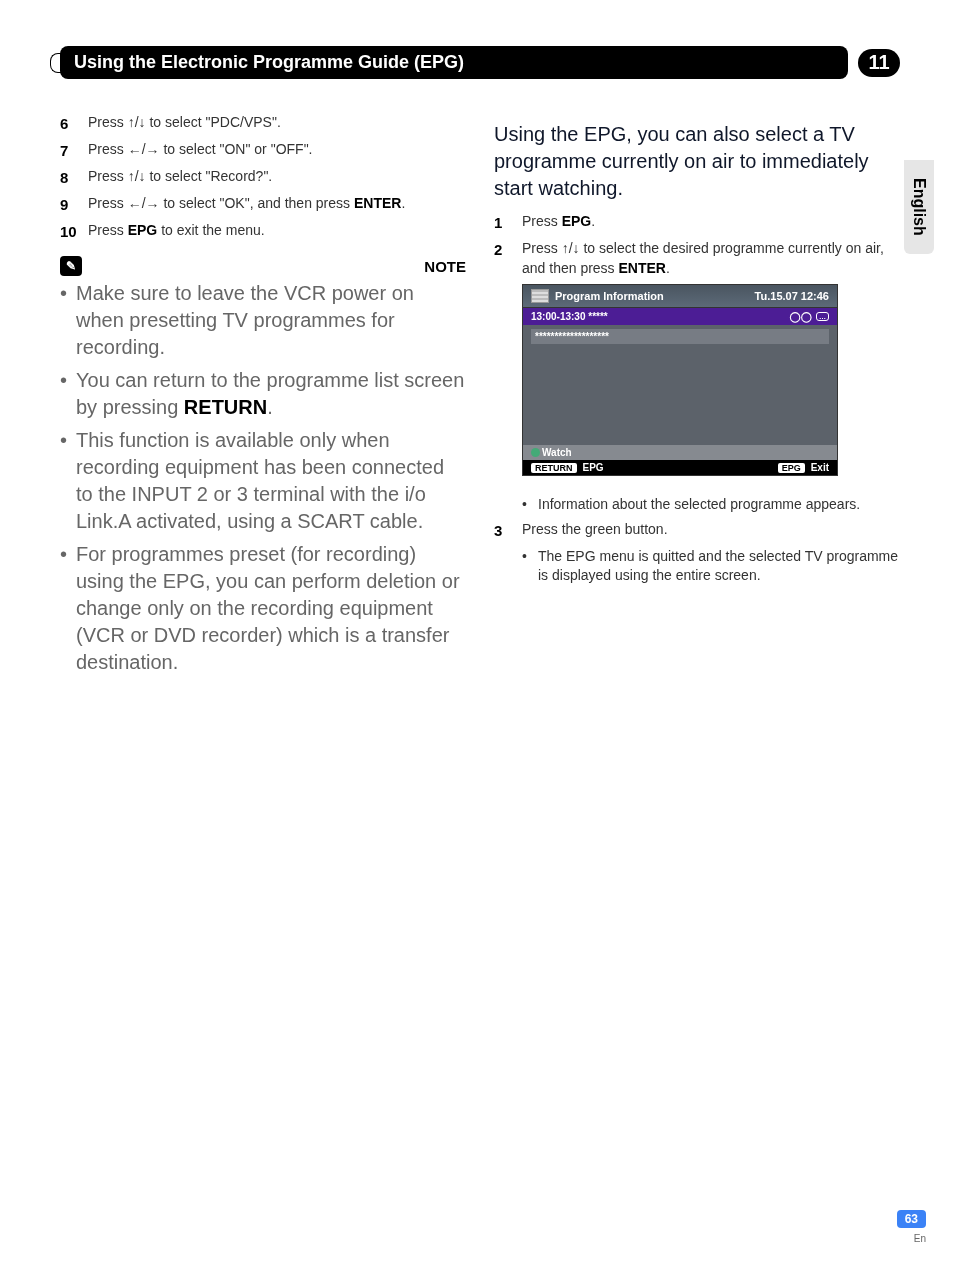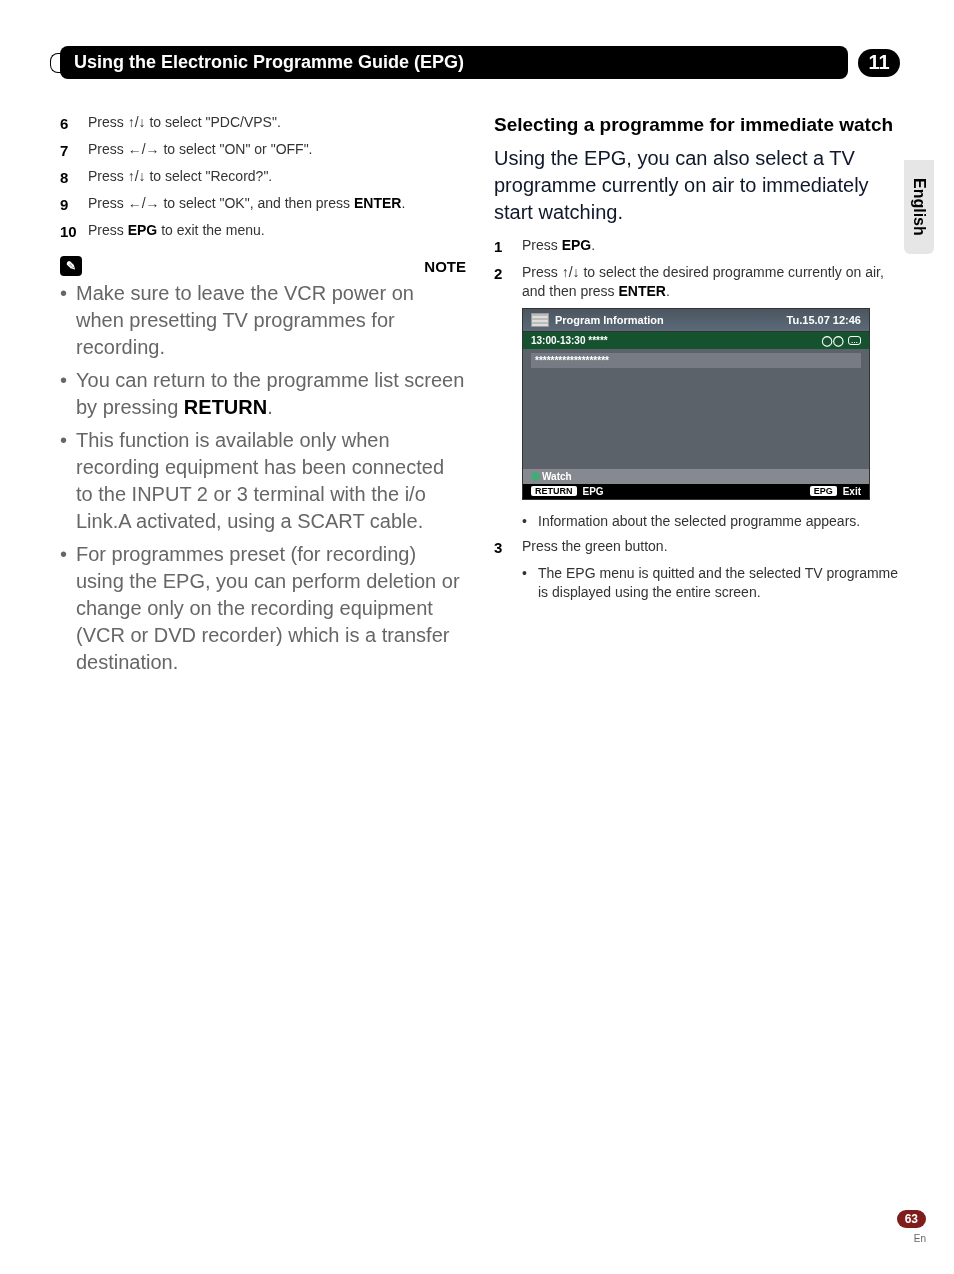--- a/index.html
+++ b/index.html
@@ -138,43 +138,43 @@
     color: #333;
     line-height: 1.35;
     margin-bottom: 6px;
   }
   .sub-bullets li::before {
     content: "•";
     min-width: 9px;
   }
   
   .osd {
-    width: 348px;
-    margin: 6px 0 12px 28px;
+    width: 316px;
+    margin: 6px 0 19px 28px;
     font-size: 11px;
     font-family: Arial, sans-serif;
   }
   .osd-head {
     background: linear-gradient(#4a5560,#5c6a78);
     color: #fff;
     font-weight: bold;
     padding: 4px 8px;
     display: flex;
     align-items: center;
     justify-content: space-between;
     border: 1px solid #333;
   }
   .osd-head .left { display: flex; align-items: center; gap: 6px; }
   .osd-head-icon {
     width: 18px; height: 14px;
     background: repeating-linear-gradient(0deg,#ddd 0 2px,#bbb 2px 4px);
     border:1px solid #999;
   }
   .osd-subhead {
-    background: #14532d;
+    background: #4c1d95;
     color: #fff;
     padding: 3px 8px;
     display: flex;
     justify-content: space-between;
     border-left: 1px solid #333;
     border-right: 1px solid #333;
     font-size: 10px;
     font-weight: bold;
   }
   .osd-icons { display: flex; gap: 4px; align-items:center; }
@@ -226,25 +226,25 @@
     padding: 18px 6px;
     border-radius: 0 0 6px 6px;
   }
   .page-foot {
     position: absolute;
     right: 28px;
     bottom: 30px;
     text-align: right;
   }
   .page-num {
-    background:#7f1d1d;color:#fff;
+    background:#3b82f6;color:#fff;
     font-weight:bold;
     font-size:12px;
     padding:2px 8px;
-    border-radius:9px;
+    border-radius:4px;
     display:inline-block;
   }
   .page-lang { font-size:10px;color:#666;margin-top:5px; }
 </style>
 </head>
 <body>
 
 <div class="header-area">
   <div class="header-row">
     <div class="header-bar">Using the Electronic Programme Guide (EPG)</div>
@@ -296,21 +296,20 @@
             <span>This function is available only when recording equipment has been connected to the INPUT 2 or 3 terminal with the i/o Link.A activated, using a SCART cable.</span>
           </li>
         <li>
             <span>For programmes preset (for recording) using the EPG, you can perform deletion or change only on the recording equipment (VCR or DVD recorder) which is a transfer destination.</span>
           </li>
       </ul>
     </div>
   </div>
 
   <div class="col">
-    <h2 class="section-title">Selecting a programme for immediate watch</h2>
     <p class="section-intro">Using the EPG, you can also select a TV programme currently on air to immediately start watching.</p>
 
     <ol class="step-list">
       <li>
         <span class="step-num">1</span>
         <span class="step-text"><span>Press </span><b>EPG</b><span>.</span></span>
       </li>
       <li>
         <span class="step-num">2</span>
         <span class="step-text"><span>Press </span><span class="arrow">↑/↓</span><span> to select the desired programme currently on air, and then press </span><b>ENTER</b><span>.</span></span>

